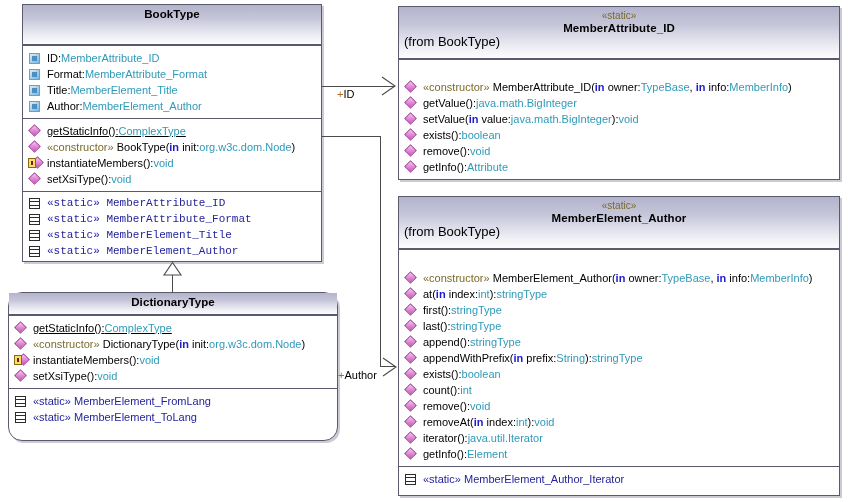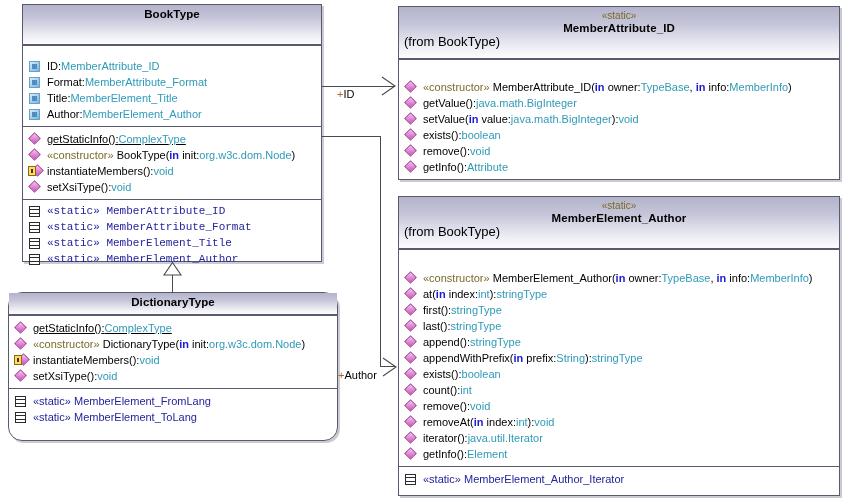--- a/index.html
+++ b/index.html
@@ -177,21 +177,21 @@
   svg.arrow { position: absolute; overflow: visible; }
 </style>
 </head>
 <body>
 
 <div class="uml-class" style="left:22px; top:4px; width:300px; height:258px;">
   <div class="uml-header" style="height:40px;">
     <span class="cls-name">BookType</span>
   </div>
 
-  <div class="compartment" style="padding-top:12px;padding-bottom:4px;">
+  <div class="compartment" style="padding-top:4px;padding-bottom:4px;">
     <div class="member">
       <span class="icon ic-attr"></span>
       <span class="txt"><span class="nm">ID</span>:<span class="tp">MemberAttribute_ID</span></span>
     </div>
     <div class="member">
       <span class="icon ic-attr"></span>
       <span class="txt"><span class="nm">Format</span>:<span class="tp">MemberAttribute_Format</span></span>
     </div>
     <div class="member">
       <span class="icon ic-attr"></span>

